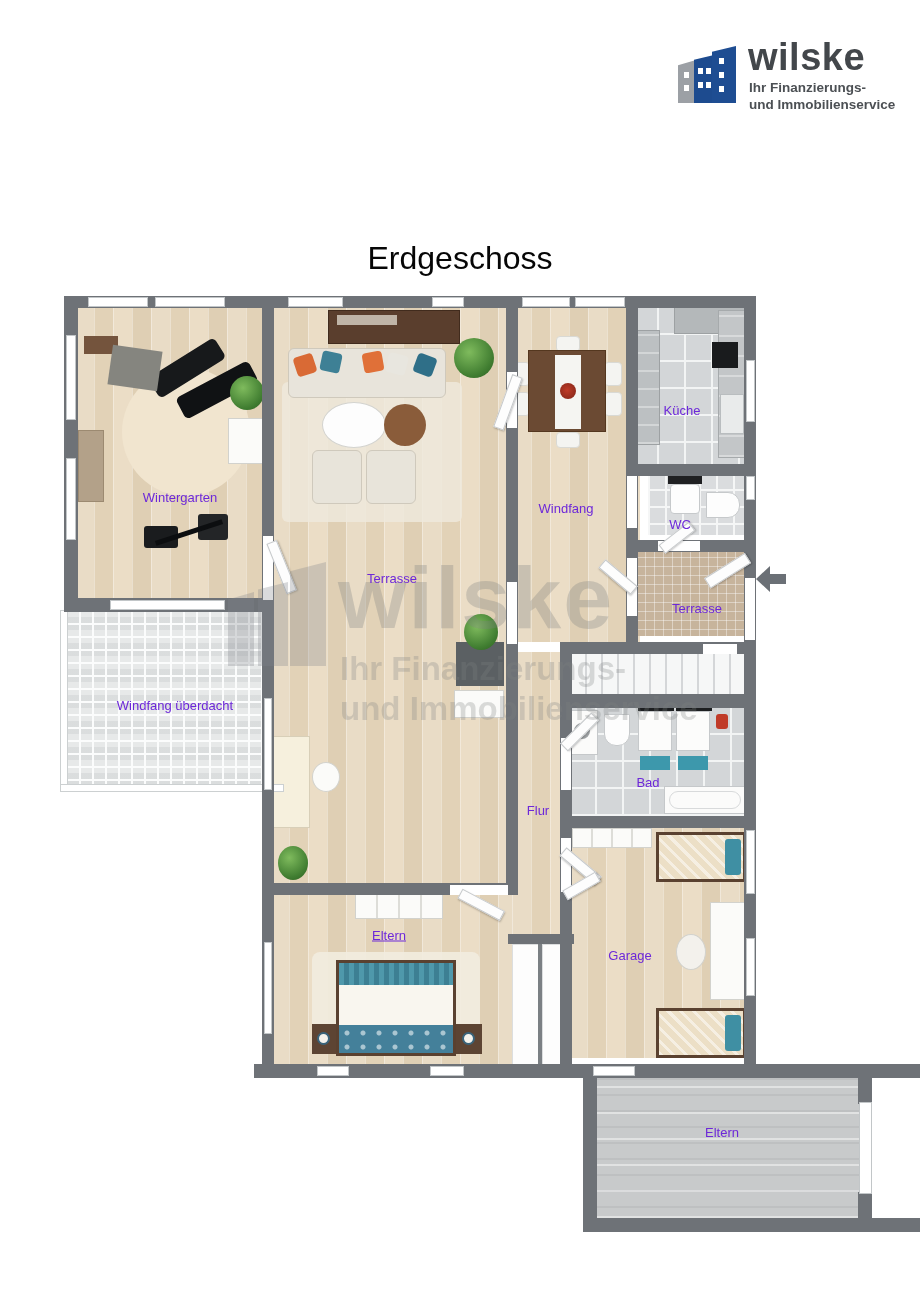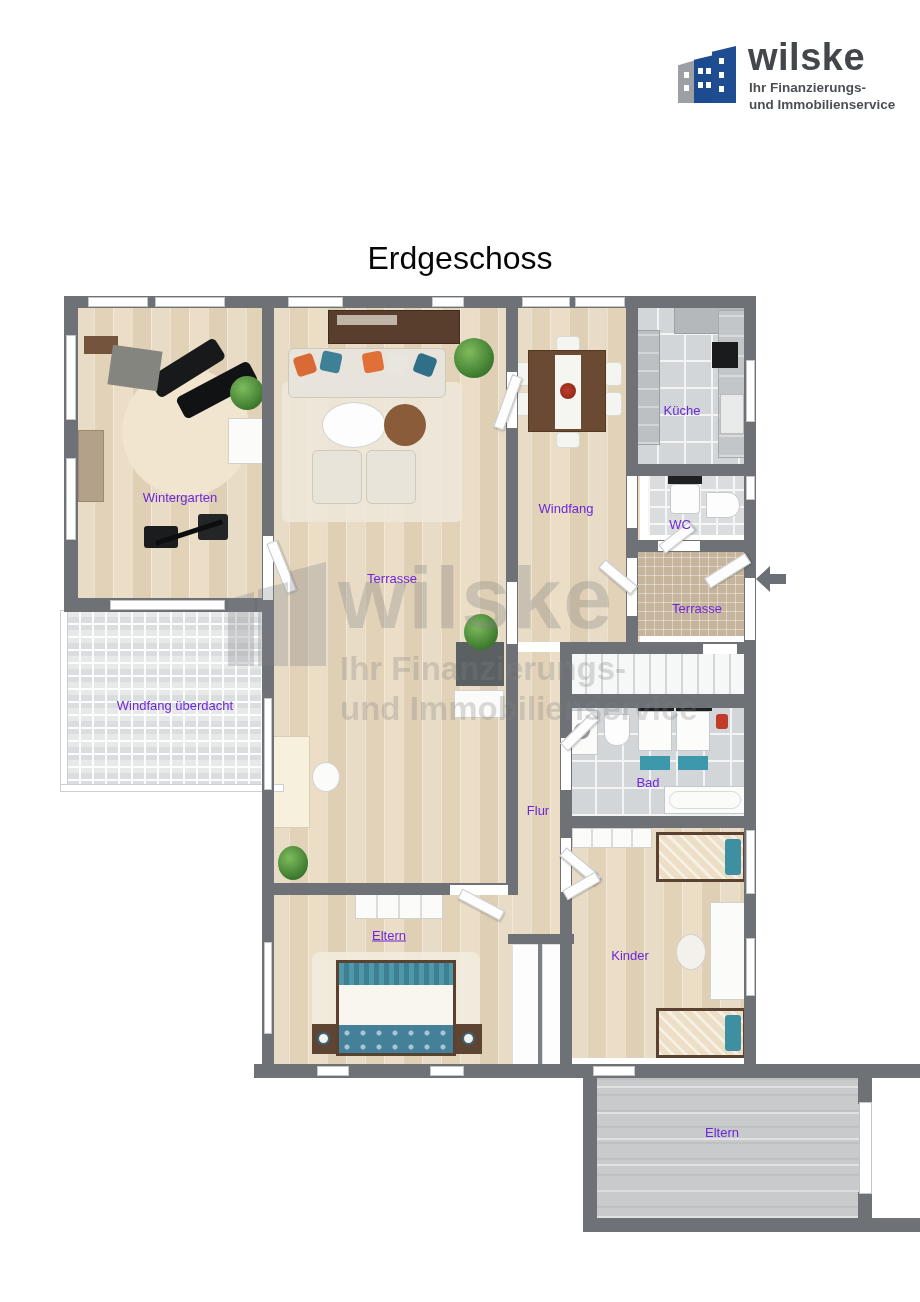--- a/index.html
+++ b/index.html
@@ -248,21 +248,21 @@
   <span class="rlabel" style="left:120px;top:187px;margin-top:20px;">Wintergarten</span>
   <span class="rlabel" style="left:332px;top:288px;">Terrasse</span>
   <span class="rlabel" style="left:506px;top:218px;">Windfang</span>
   <span class="rlabel" style="left:622px;top:120px;">Küche</span>
   <span class="rlabel" style="left:620px;top:234px;">WC</span>
   <span class="rlabel" style="left:637px;top:318px;">Terrasse</span>
   <span class="rlabel" style="left:115px;top:415px;">Windfang überdacht</span>
   <span class="rlabel" style="left:588px;top:492px;">Bad</span>
   <span class="rlabel" style="left:478px;top:520px;">Flur</span>
   <span class="rlabel" style="left:329px;top:645px;text-decoration:underline;">Eltern</span>
-  <span class="rlabel" style="left:570px;top:665px;">Kinder</span>
+  <span class="rlabel" style="left:570px;top:665px;">Garage</span>
   <span class="rlabel" style="left:662px;top:842px;">Eltern</span>
 
   <span class="abs" style="left:696px;top:276px;width:30px;height:26px;z-index:7;">
     <svg width="30" height="26" viewBox="0 0 30 26">
         <polygon points="0,13 14,0 14,8 30,8 30,18 14,18 14,26" fill="#6b7076"></polygon>
       </svg>
   </span>
 
   <div class="wm" style="left:160px;top:258px;width:500px;height:190px;">
     <span class="abs" style="left:8px;top:10px;width:100px;height:110px;">

